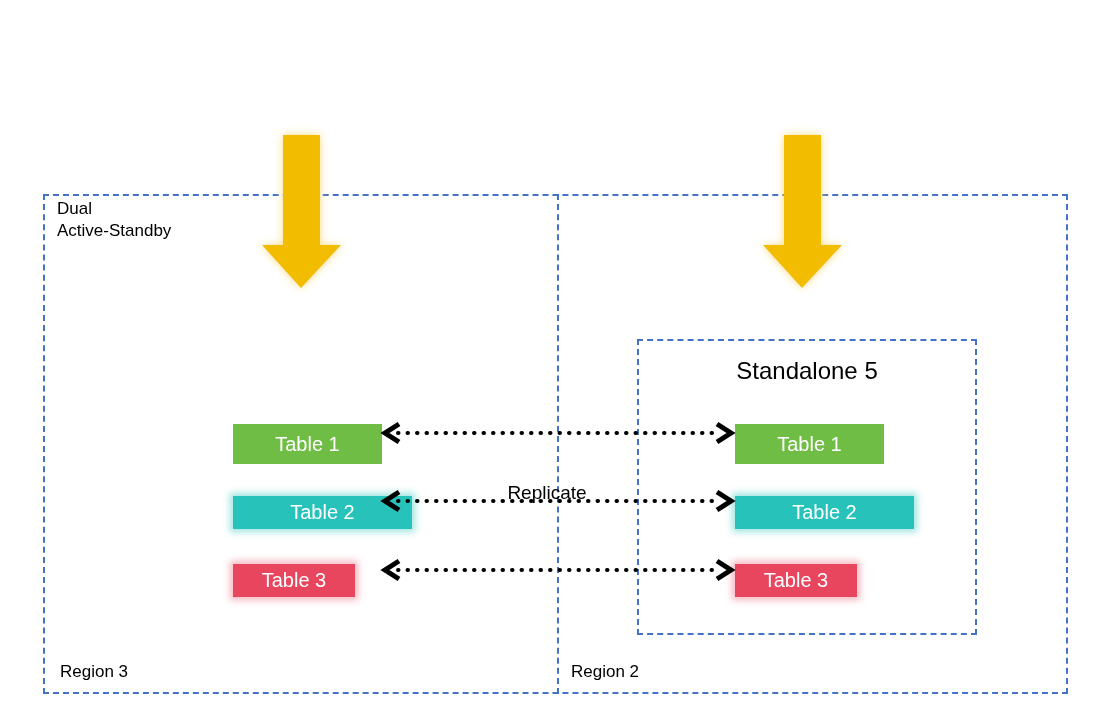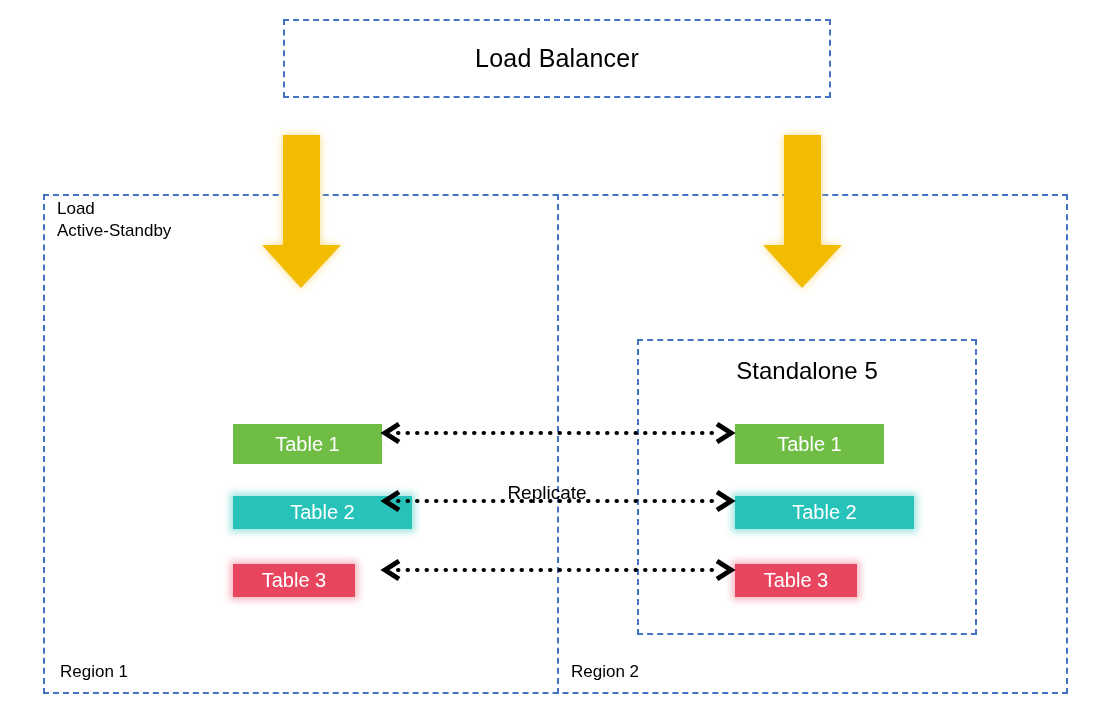--- a/index.html
+++ b/index.html
@@ -168,32 +168,29 @@
     width: 1094px;
     height: 726px;
     pointer-events: none;
   }
 </style>
 </head>
 <body>
 
 <div id="canvas">
 
-  <div id="load-balancer-box" class="dashed-box">
-    <span id="load-balancer-label">Load Balancer</span>
-  </div>
 
   <div id="dual-region-box" class="dashed-box"></div>
 
   <div id="region-divider"></div>
 
-  <div id="dual-label">Load
+  <div id="dual-label">Dual
 Active-Standby</div>
 
-  <div id="region1-label">Region 1</div>
+  <div id="region1-label">Region 3</div>
 
   <div id="region2-label">Region 2</div>
 
 
   <div id="s1-table-1" class="table-chip chip-green">
     <span>Table 1</span>
   </div>
   <div id="s1-table-2" class="table-chip chip-teal">
     <span>Table 2</span>
   </div>

